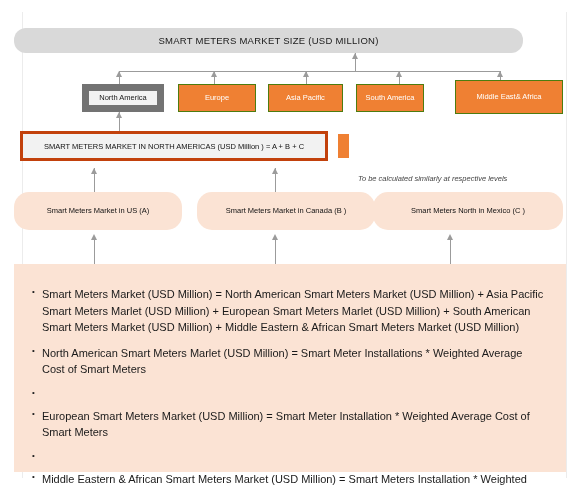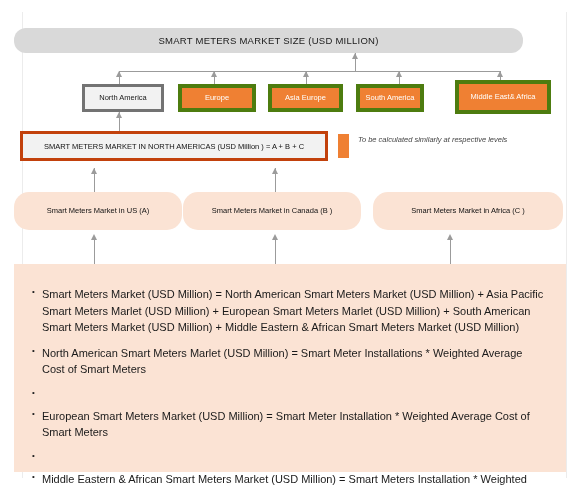--- a/index.html
+++ b/index.html
@@ -59,33 +59,33 @@
     align-items: center;
     justify-content: center;
     text-align: center;
     box-sizing: border-box;
     font-size: 7.5px;
     line-height: 1.25;
     padding: 1px 2px;
   }
   .region-box.gray {
     background: #f2f2f2;
-    border: 3px solid #737373;
+    border: 7px solid #737373;
     color: #1a1a1a;
   }
   .region-box.orange {
     background: #ef8033;
-    border: 4px solid #4d7c0f;
+    border: 1px solid #4d7c0f;
     color: #ffffff;
   }
   #region-0 { left: 82px;  width: 82px; }
   #region-1 { left: 178px; width: 78px; }
   #region-2 { left: 268px; width: 75px; }
   #region-3 { left: 356px; width: 68px; }
-  #region-4 { left: 455px; width: 96px; top: 80px; height: 34px; text-align: right; }
+  #region-4 { left: 455px; width: 108px; top: 80px; height: 34px; text-align: right; }
 
   
   .agg-box {
     position: absolute;
     left: 20px;
     top: 131px;
     width: 308px;
     height: 30px;
     background: #f2f2f2;
     border: 3px solid #c2410c;
@@ -114,41 +114,42 @@
     height: 24px;
     background: #ef8033;
     flex: none;
   }
   .legend-text {
     font-size: 7.5px;
     font-style: italic;
     color: #444444;
     line-height: 1.5;
     width: 150px;
+    margin-top: 39px;
   }
 
   
   .country-box {
     position: absolute;
     top: 192px;
     height: 38px;
     background: #fbe3d4;
     display: flex;
     align-items: center;
     justify-content: center;
     text-align: center;
     box-sizing: border-box;
     font-size: 7.5px;
     line-height: 1.45;
     color: #111111;
     padding: 2px 4px;
     border-radius: 15px;
   }
   #country-0 { left: 14px;  width: 168px; }
-  #country-1 { left: 183px; width: 178px; }
+  #country-1 { left: 197px; width: 178px; }
   #country-2 { left: 373px; width: 190px; }
 
   
   .notes-panel {
     position: absolute;
     left: 14px;
     top: 264px;
     width: 552px;
     height: 208px;
     background: #fbe3d4;
@@ -220,21 +221,21 @@
   <div class="conn vline" style="left:500px; top:71px; height:9px;"></div>
   <div class="arrow-up" style="left:496.5px; top:71px;"></div>
 
   <div class="region-box gray" id="region-0">
     <span>North America</span>
   </div>
   <div class="region-box orange" id="region-1">
     <span>Europe</span>
   </div>
   <div class="region-box orange" id="region-2">
-    <span>Asia Europe</span>
+    <span>Asia Pacific</span>
   </div>
   <div class="region-box orange" id="region-3">
     <span>South America</span>
   </div>
   <div class="region-box orange" id="region-4">
     <span>Middle East&amp; Africa</span>
   </div>
 
   <div class="conn vline" style="left:119px; top:112px; height:19px;"></div>
   <div class="arrow-up" style="left:115.5px; top:112px;"></div>
@@ -254,21 +255,21 @@
   <div class="conn vline" style="left:275px; top:168px; height:24px;"></div>
   <div class="arrow-up" style="left:271.5px; top:168px;"></div>
 
   <div class="country-box" id="country-0">
     <span>Smart Meters Market in US (A)</span>
   </div>
   <div class="country-box" id="country-1">
     <span>Smart Meters Market in Canada (B )</span>
   </div>
   <div class="country-box" id="country-2">
-    <span>Smart Meters Market in Africa (C )</span>
+    <span>Smart Meters North in Mexico (C )</span>
   </div>
 
   <div class="conn vline" style="left:94px; top:236px; height:28px; background:#9b9b9b;"></div>
   <div class="arrow-up" style="left:90.5px; top:234px;"></div>
 
   <div class="conn vline" style="left:275px; top:236px; height:28px; background:#9b9b9b;"></div>
   <div class="arrow-up" style="left:271.5px; top:234px;"></div>
 
   <div class="conn vline" style="left:450px; top:236px; height:28px; background:#9b9b9b;"></div>
   <div class="arrow-up" style="left:446.5px; top:234px;"></div>

